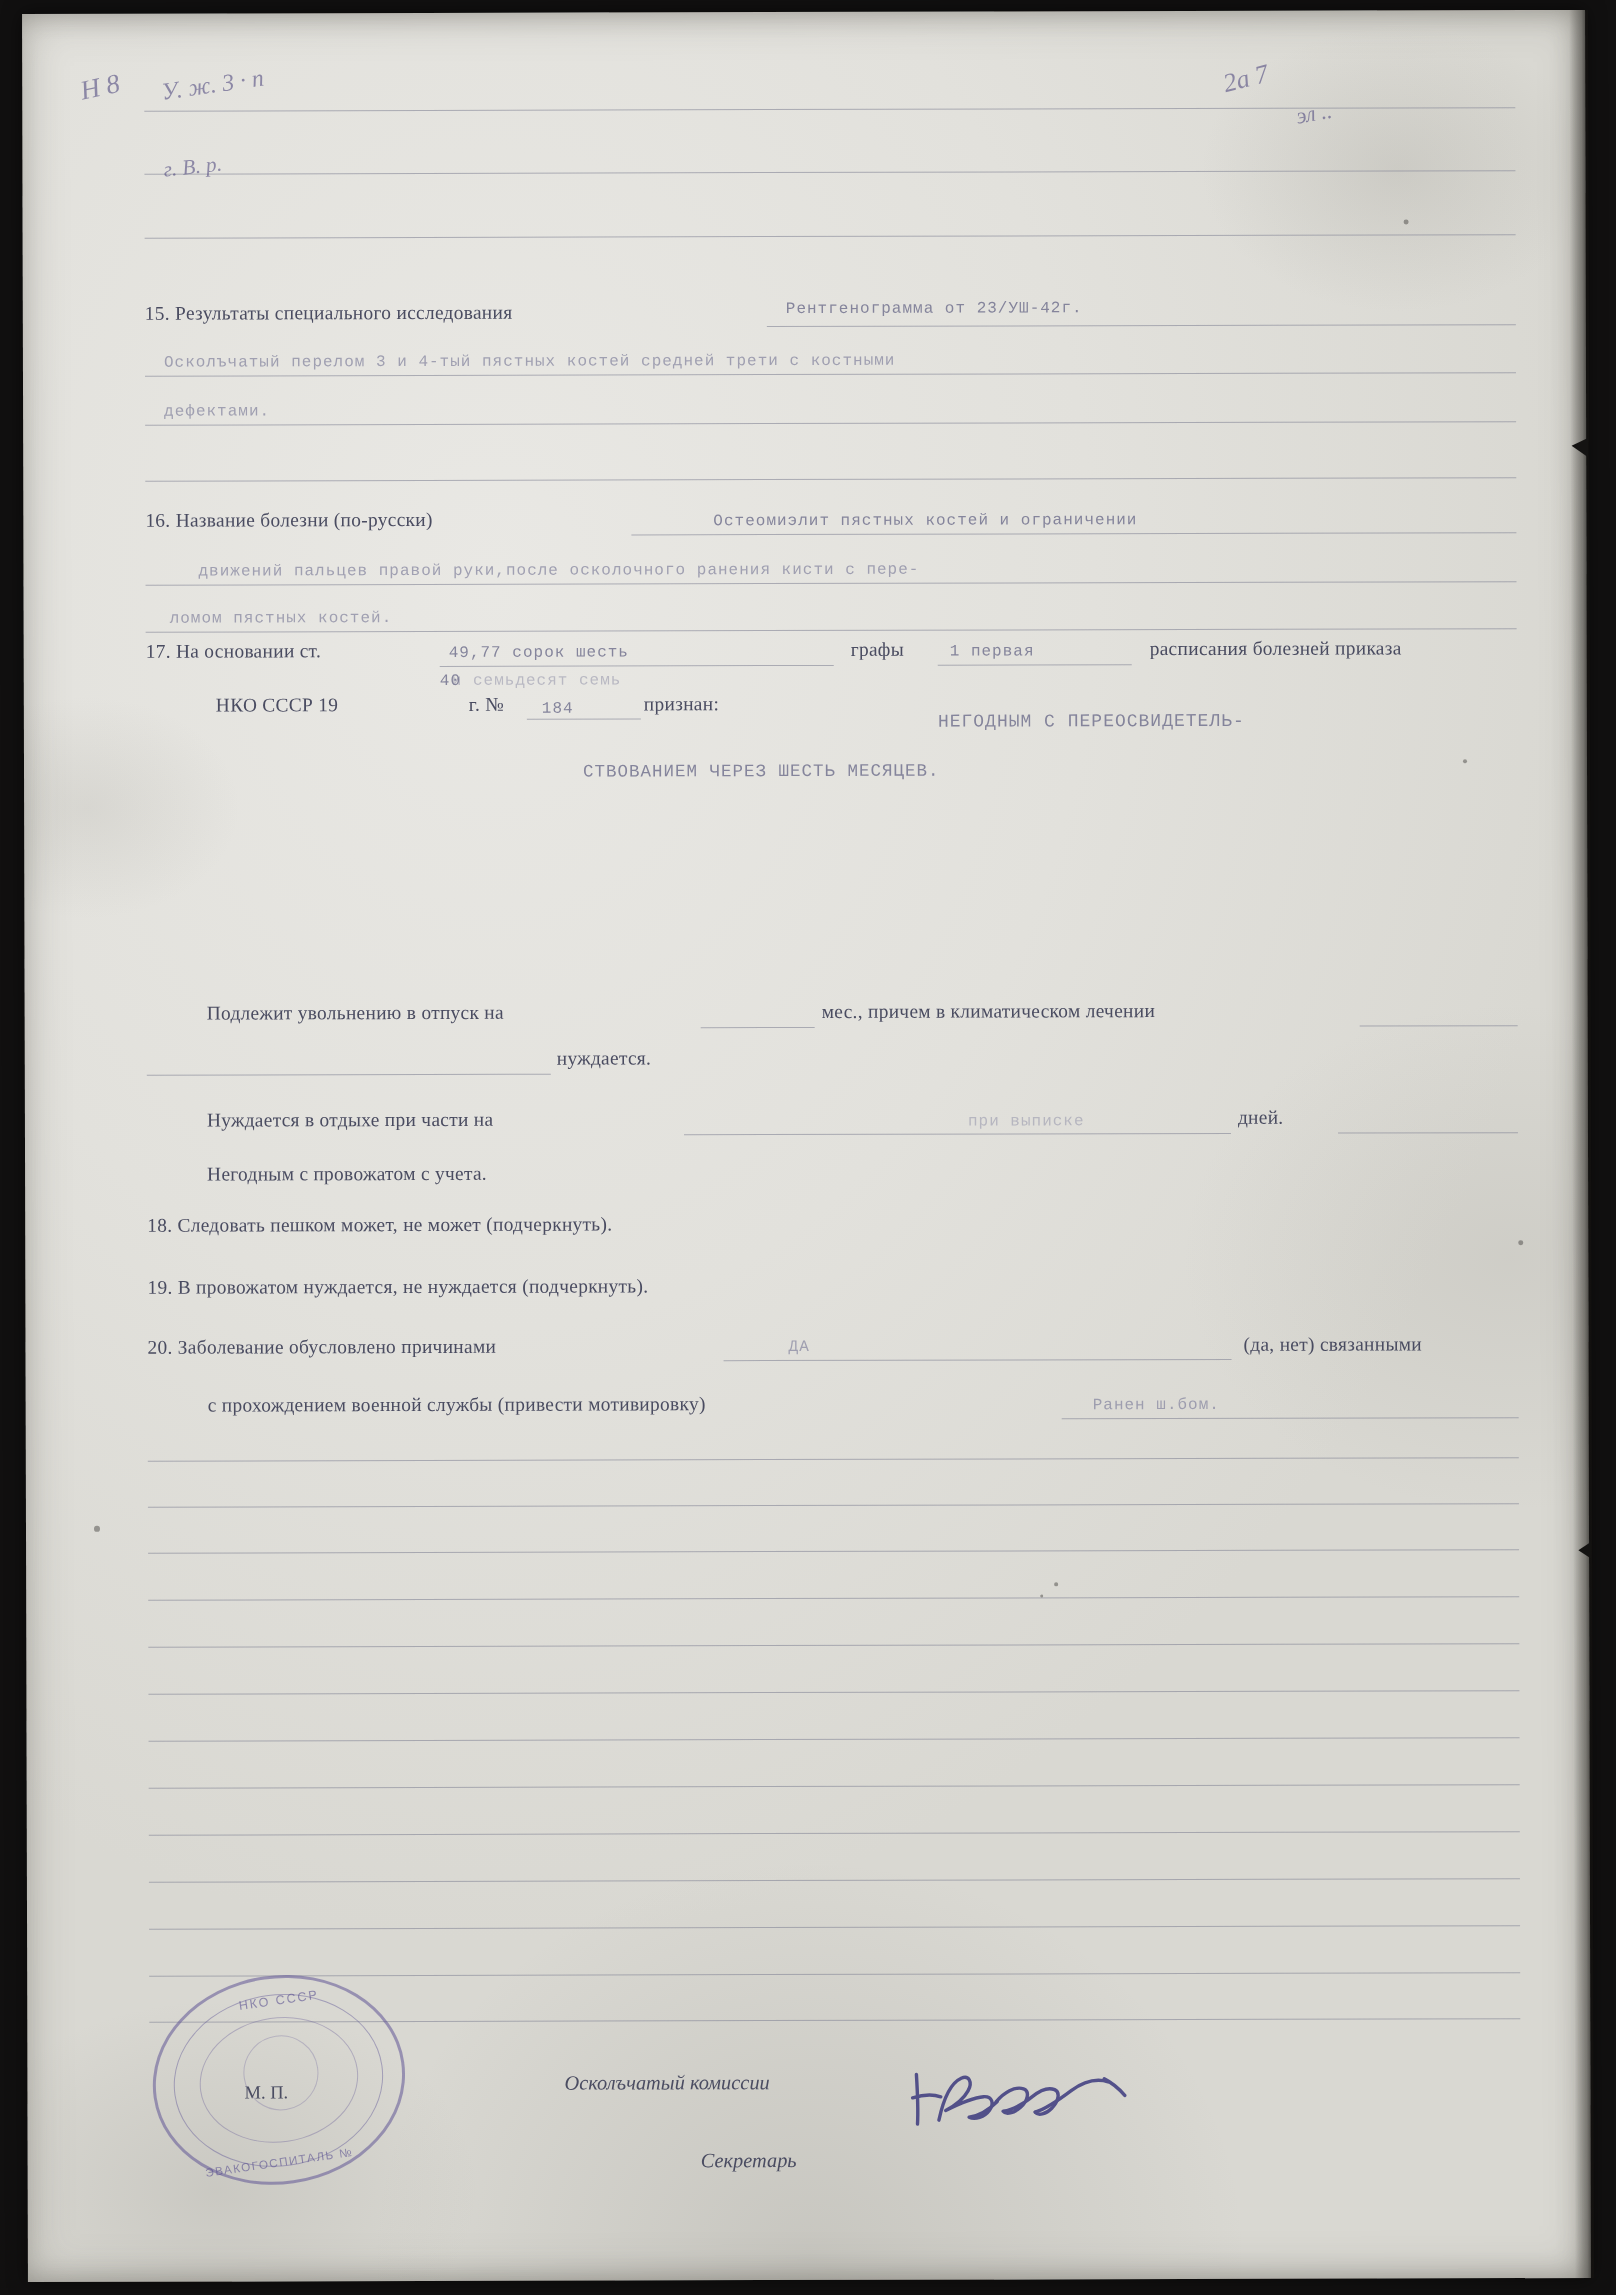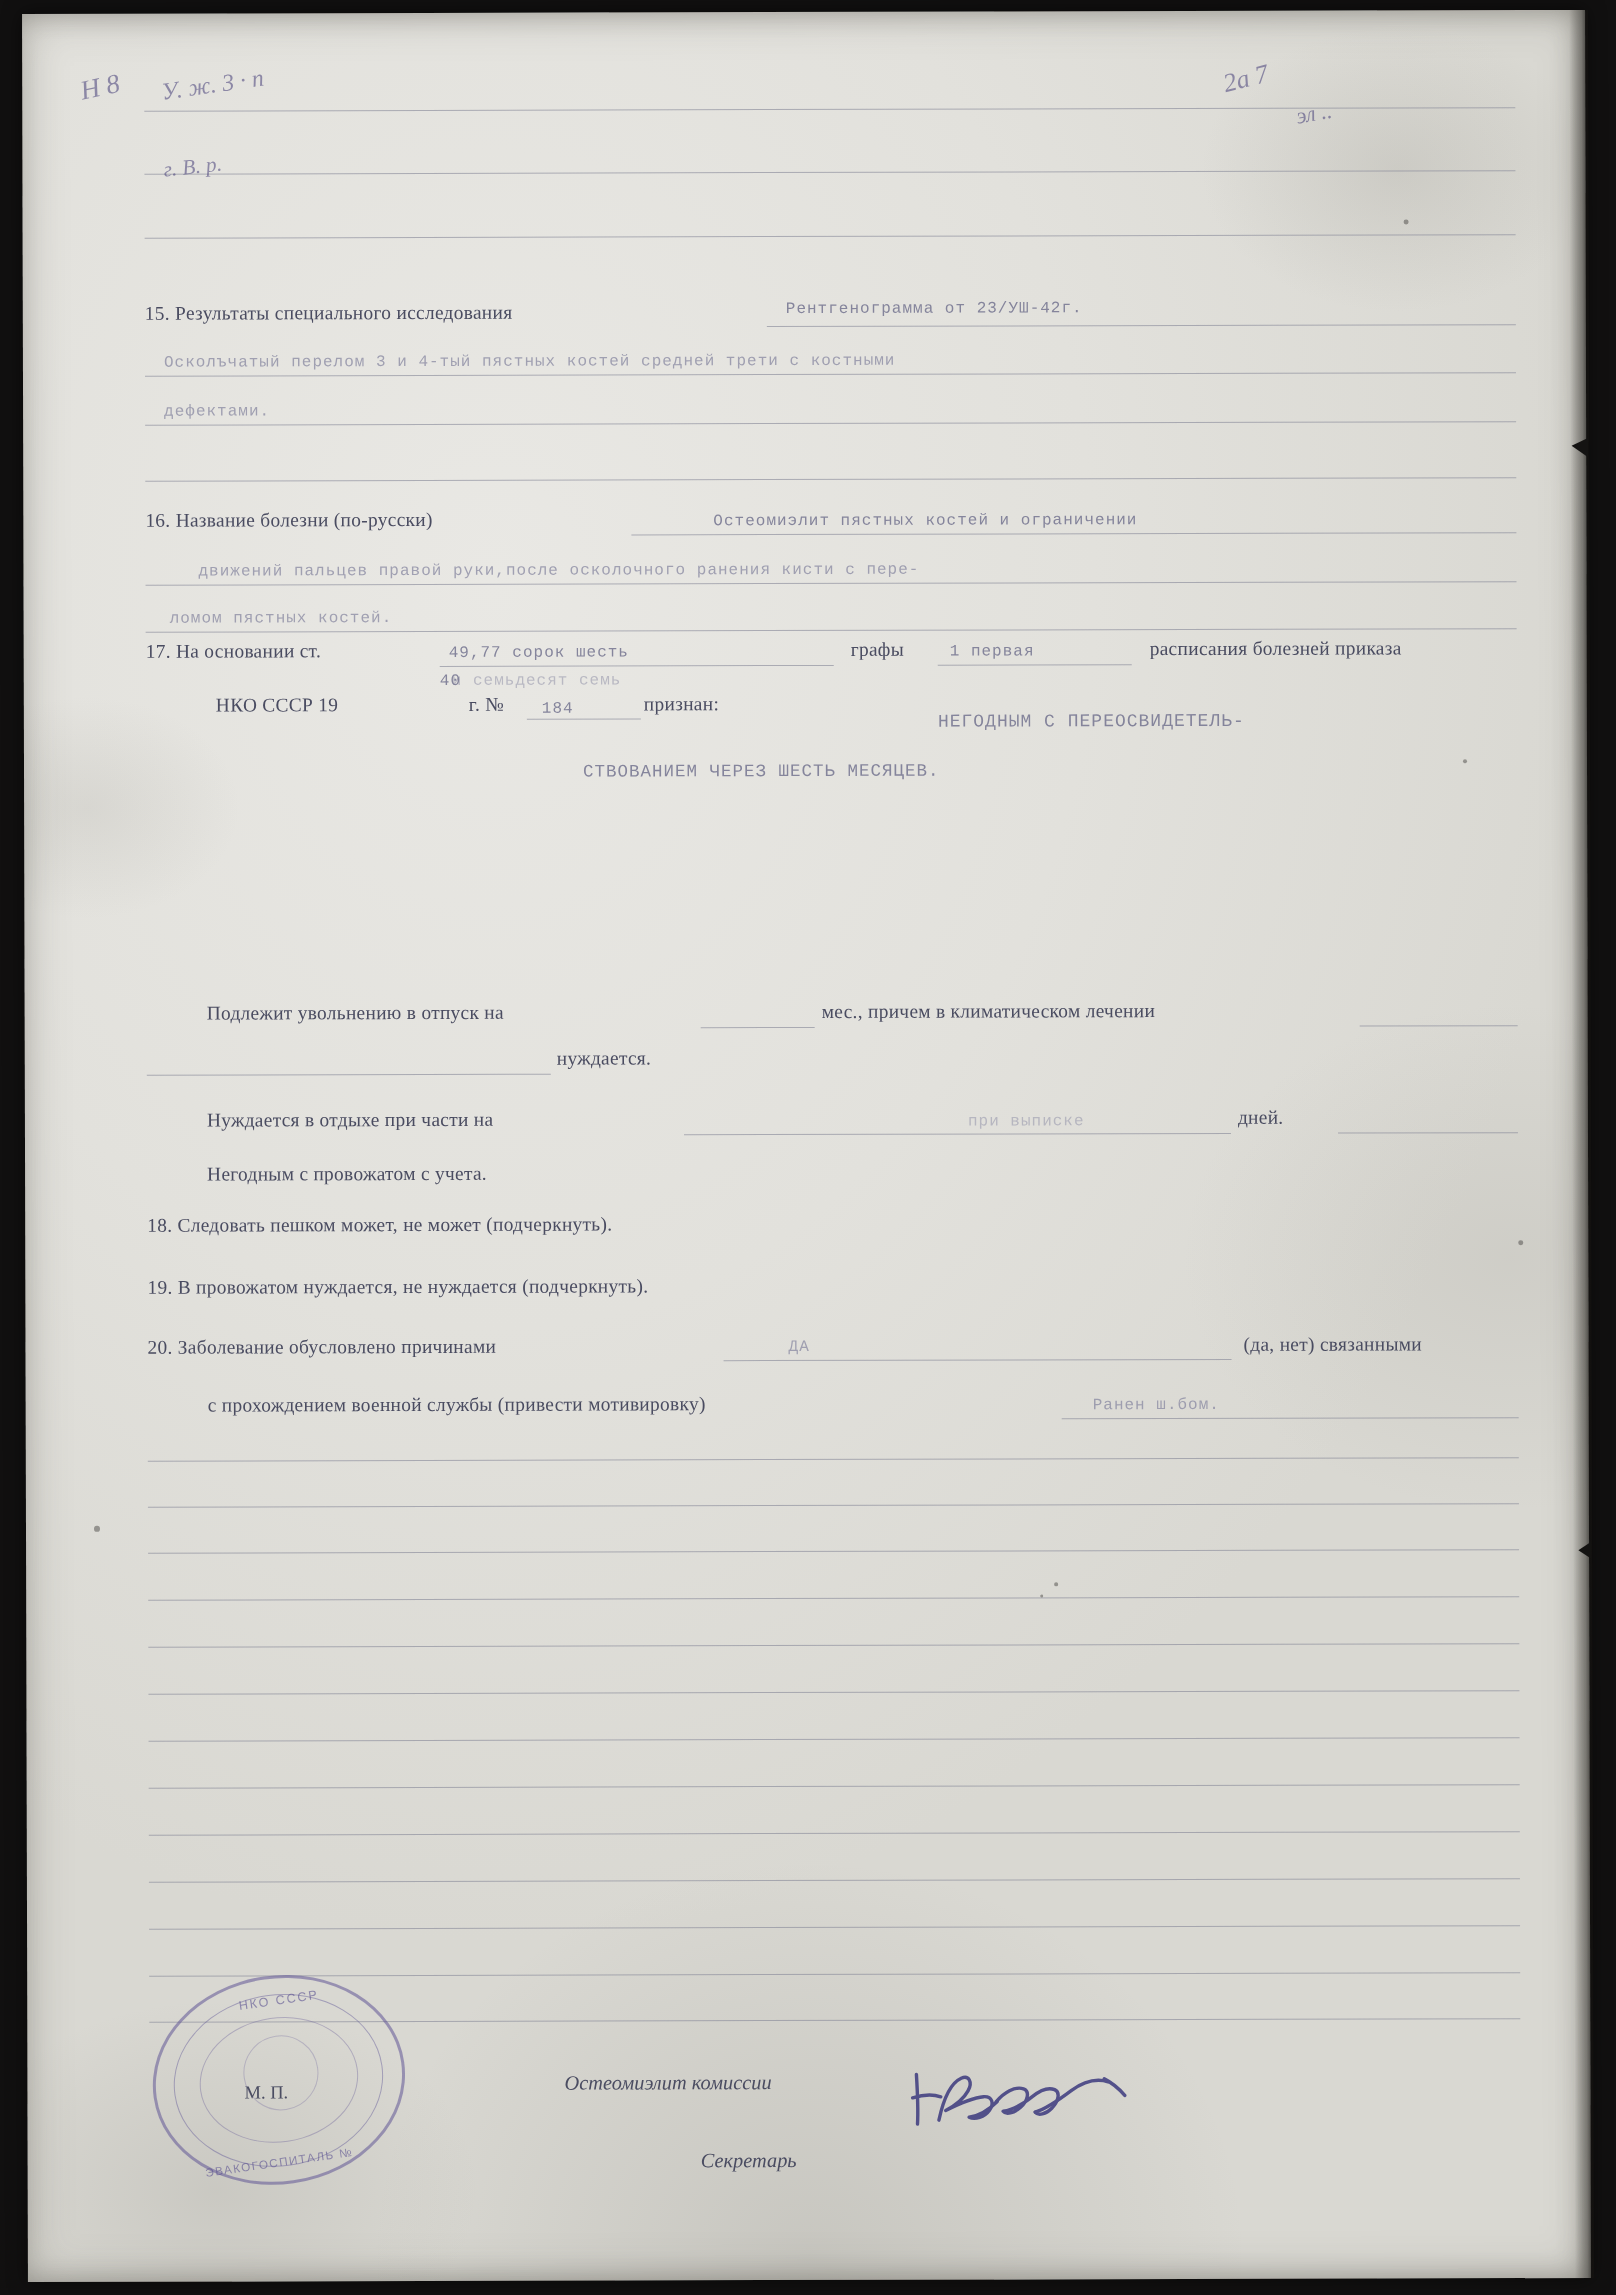--- a/index.html
+++ b/index.html
@@ -333,21 +333,21 @@
         <div class="blank-rule" style="left:122px; top:1727px; width:1371px;"></div>
         <div class="blank-rule" style="left:122px; top:1774px; width:1371px;"></div>
         <div class="blank-rule" style="left:122px; top:1821px; width:1371px;"></div>
         <div class="blank-rule" style="left:122px; top:1868px; width:1371px;"></div>
         <div class="blank-rule" style="left:122px; top:1915px; width:1371px;"></div>
         <div class="blank-rule" style="left:122px; top:1962px; width:1371px;"></div>
         <div class="blank-rule" style="left:122px; top:2008px; width:1371px;"></div>
       </div>
 
       <div>
-        <div class="script" style="position:absolute; left:537px; top:2059px;">Остеомиэлит  комиссии</div>
+        <div class="script" style="position:absolute; left:537px; top:2059px;">Осколъчатый  комиссии</div>
         <div class="script" style="position:absolute; left:673px; top:2137px;">Секретарь</div>
       </div>
 
       <div class="signature">
         <svg width="229" height="73" viewBox="0 0 470 150">
           <g fill="none" stroke="#3c3a7e" stroke-width="7" stroke-linecap="round" stroke-linejoin="round" opacity="0.85">
             <path d="M12,18 C14,52 16,86 14,120"></path>
             <path d="M4,66 C24,60 44,58 62,64"></path>
             <path d="M58,112 C68,66 82,36 104,26 C120,19 128,34 118,52 C108,70 88,84 72,92 C96,80 126,66 150,64 C168,63 172,78 162,92 C152,106 132,112 120,106 C138,104 160,92 178,74"></path>
             <path d="M176,74 C192,56 214,42 232,48 C246,53 240,74 226,86 C212,98 196,102 190,94 C206,92 230,80 250,64 C264,53 282,44 296,50 C308,55 304,74 290,88 C278,100 262,104 256,96"></path>

